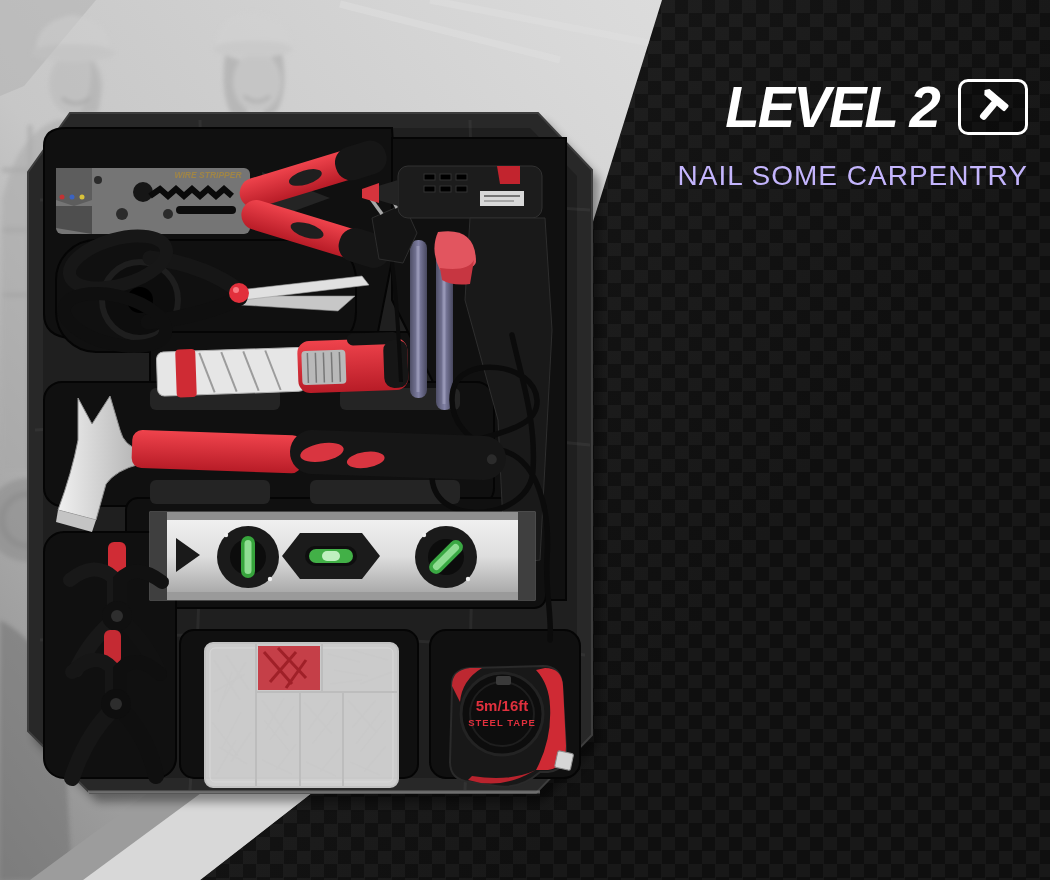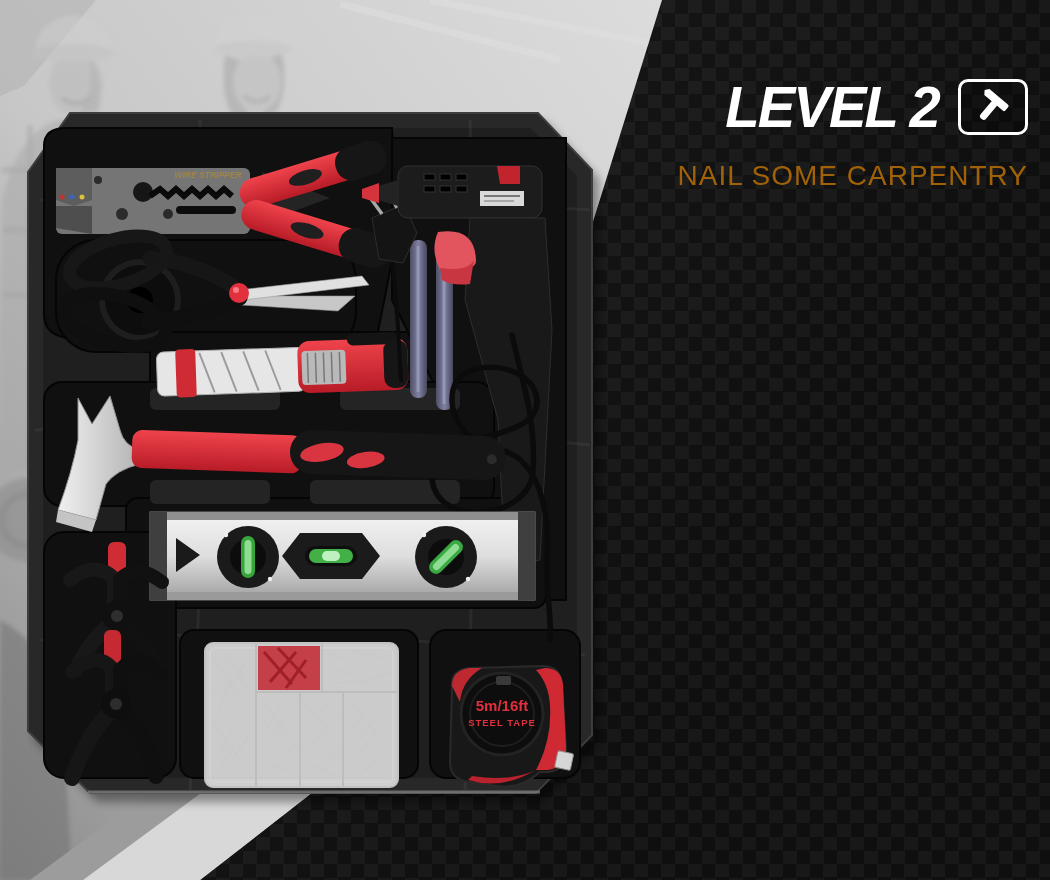--- a/index.html
+++ b/index.html
@@ -33,21 +33,21 @@
     line-height:1;transform:scaleX(.97);white-space:nowrap;
     color:#fff;margin-right:16px;
   }
   .icon-box{
     width:64px;height:50px;border:3px solid #fff;border-radius:10px;
     display:flex;align-items:center;justify-content:center;flex:0 0 auto;
     background:rgba(0,0,0,.25);
   }
   .tagline{
     position:absolute;top:160px;right:22px;
-    font-size:28px;letter-spacing:1px;color:#a16207;white-space:nowrap;
+    font-size:28px;letter-spacing:1px;color:#c4b5fd;white-space:nowrap;
   }
 </style>
 </head>
 <body>
 
 <div class="stage">
   <div class="carbon"></div>
 
   <svg class="scene" width="1050" height="880" viewBox="0 0 1050 880">
     <defs>

